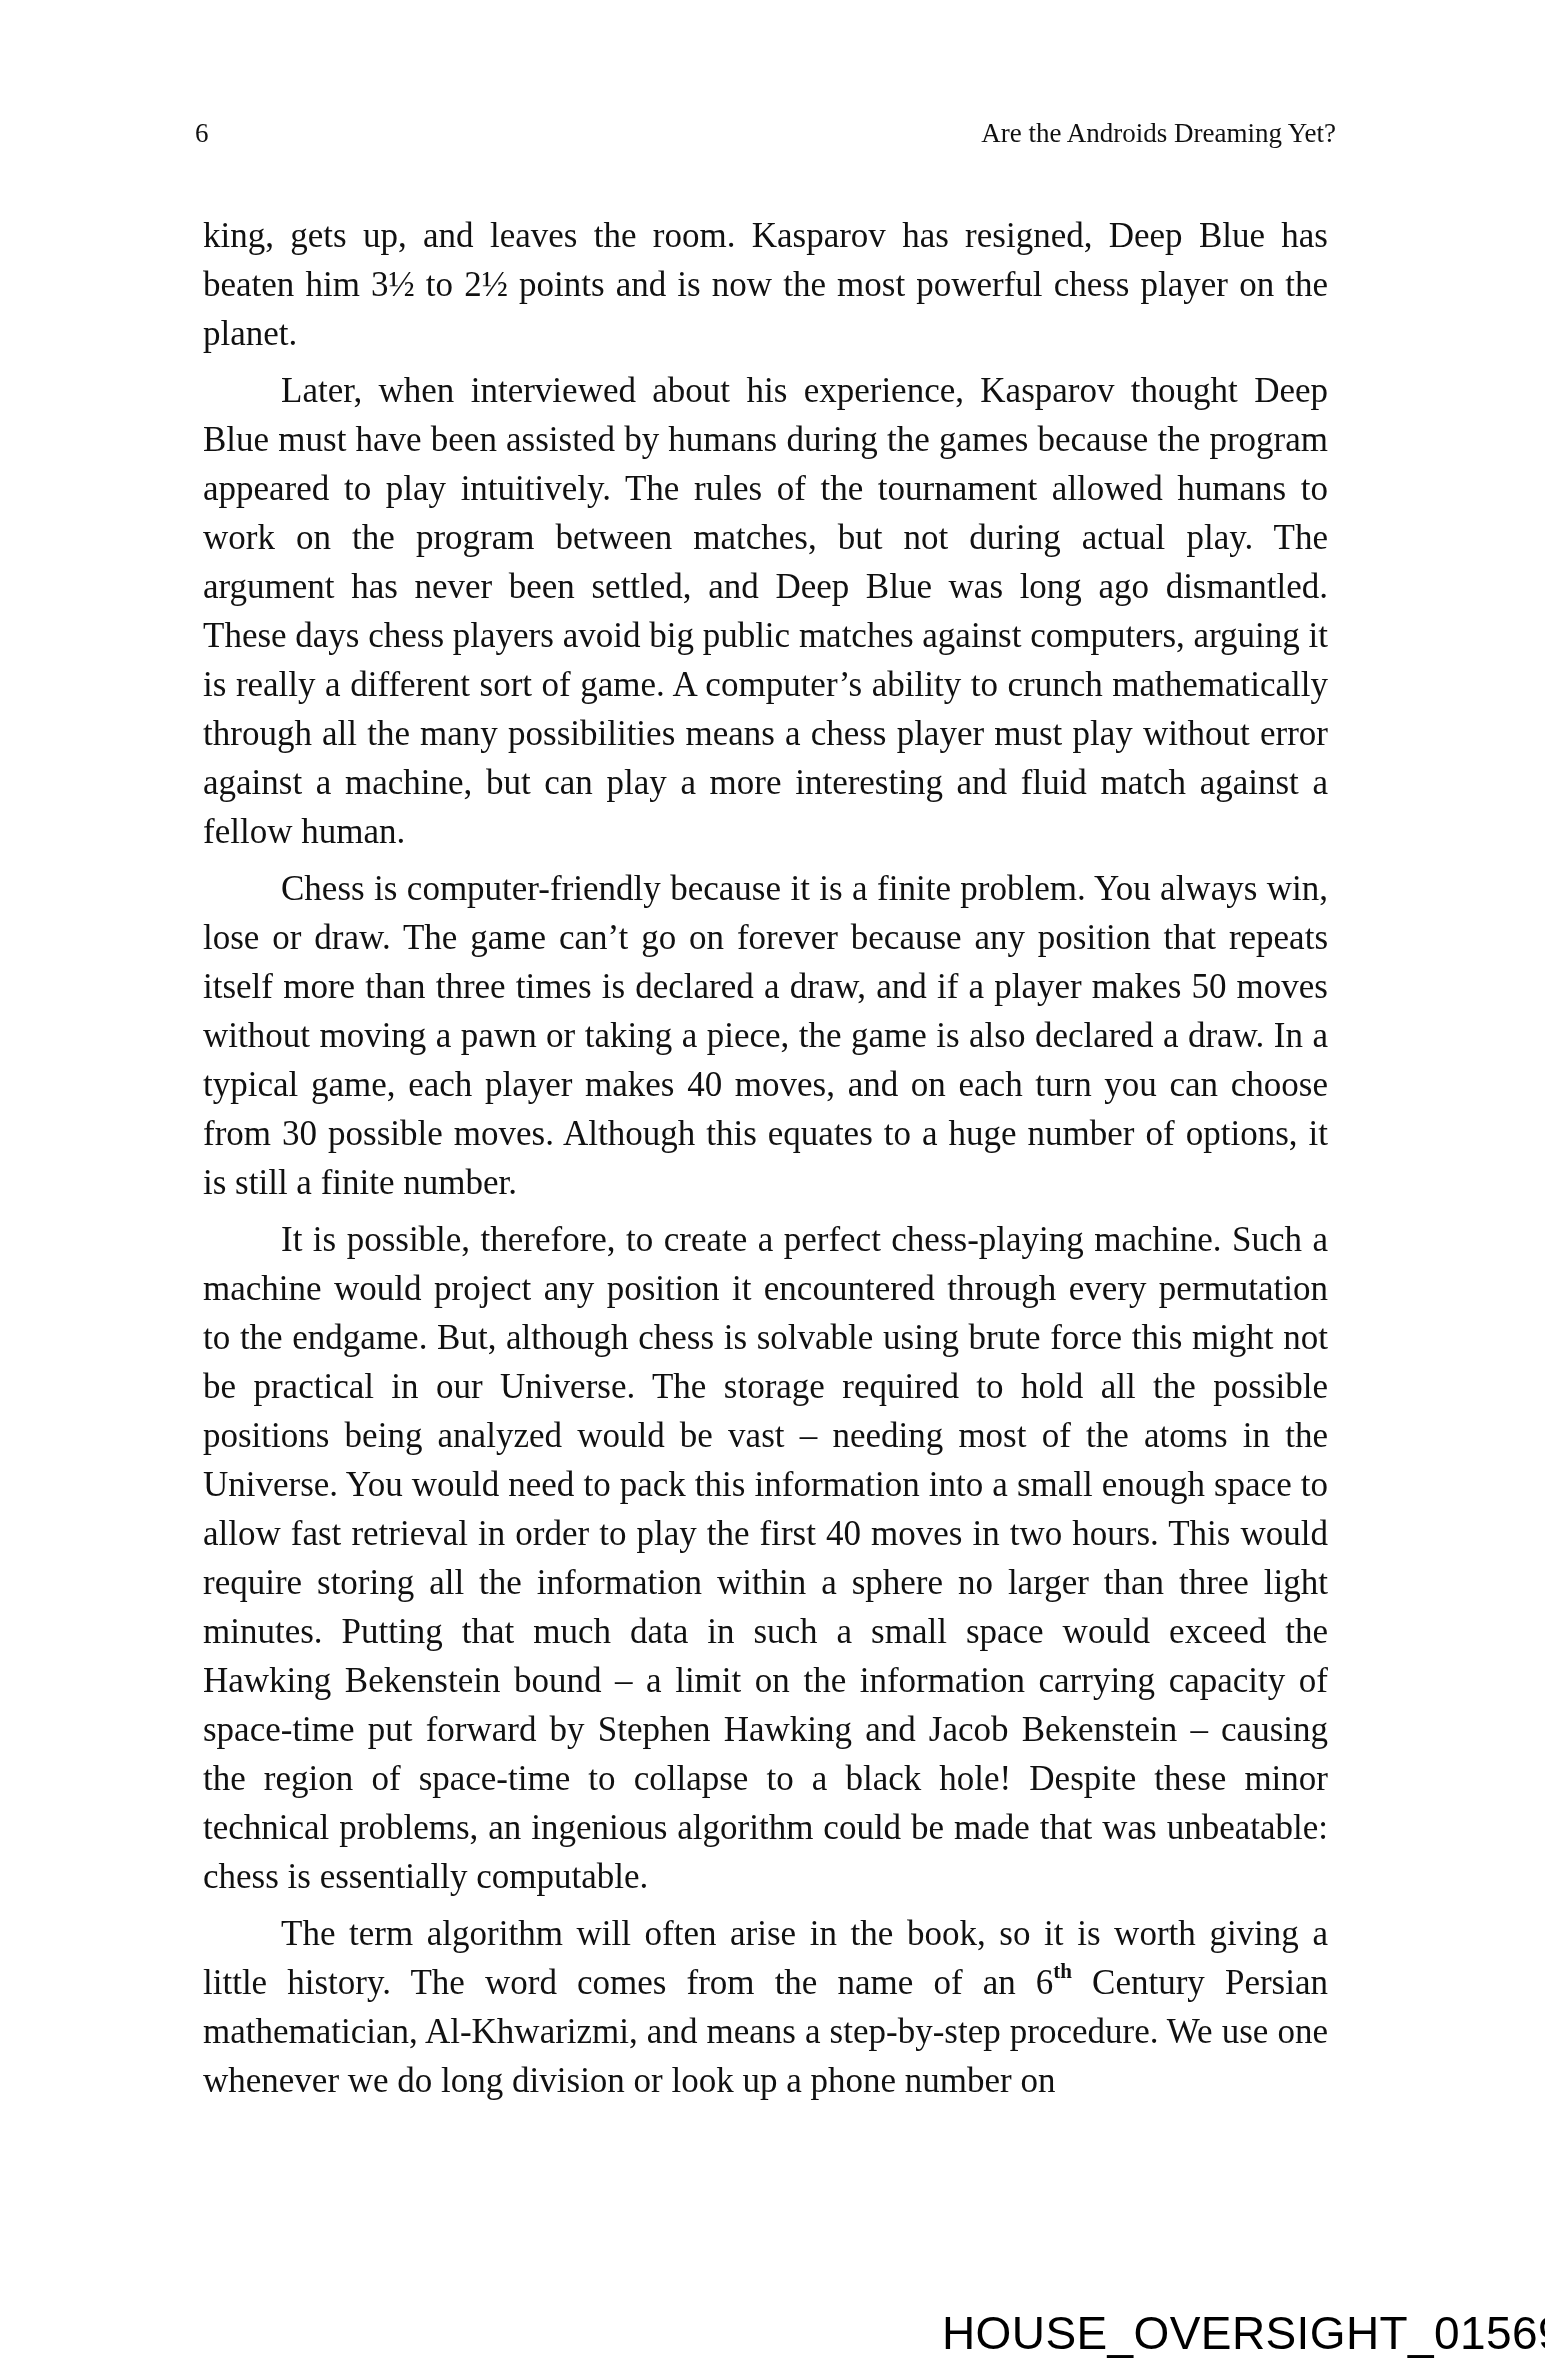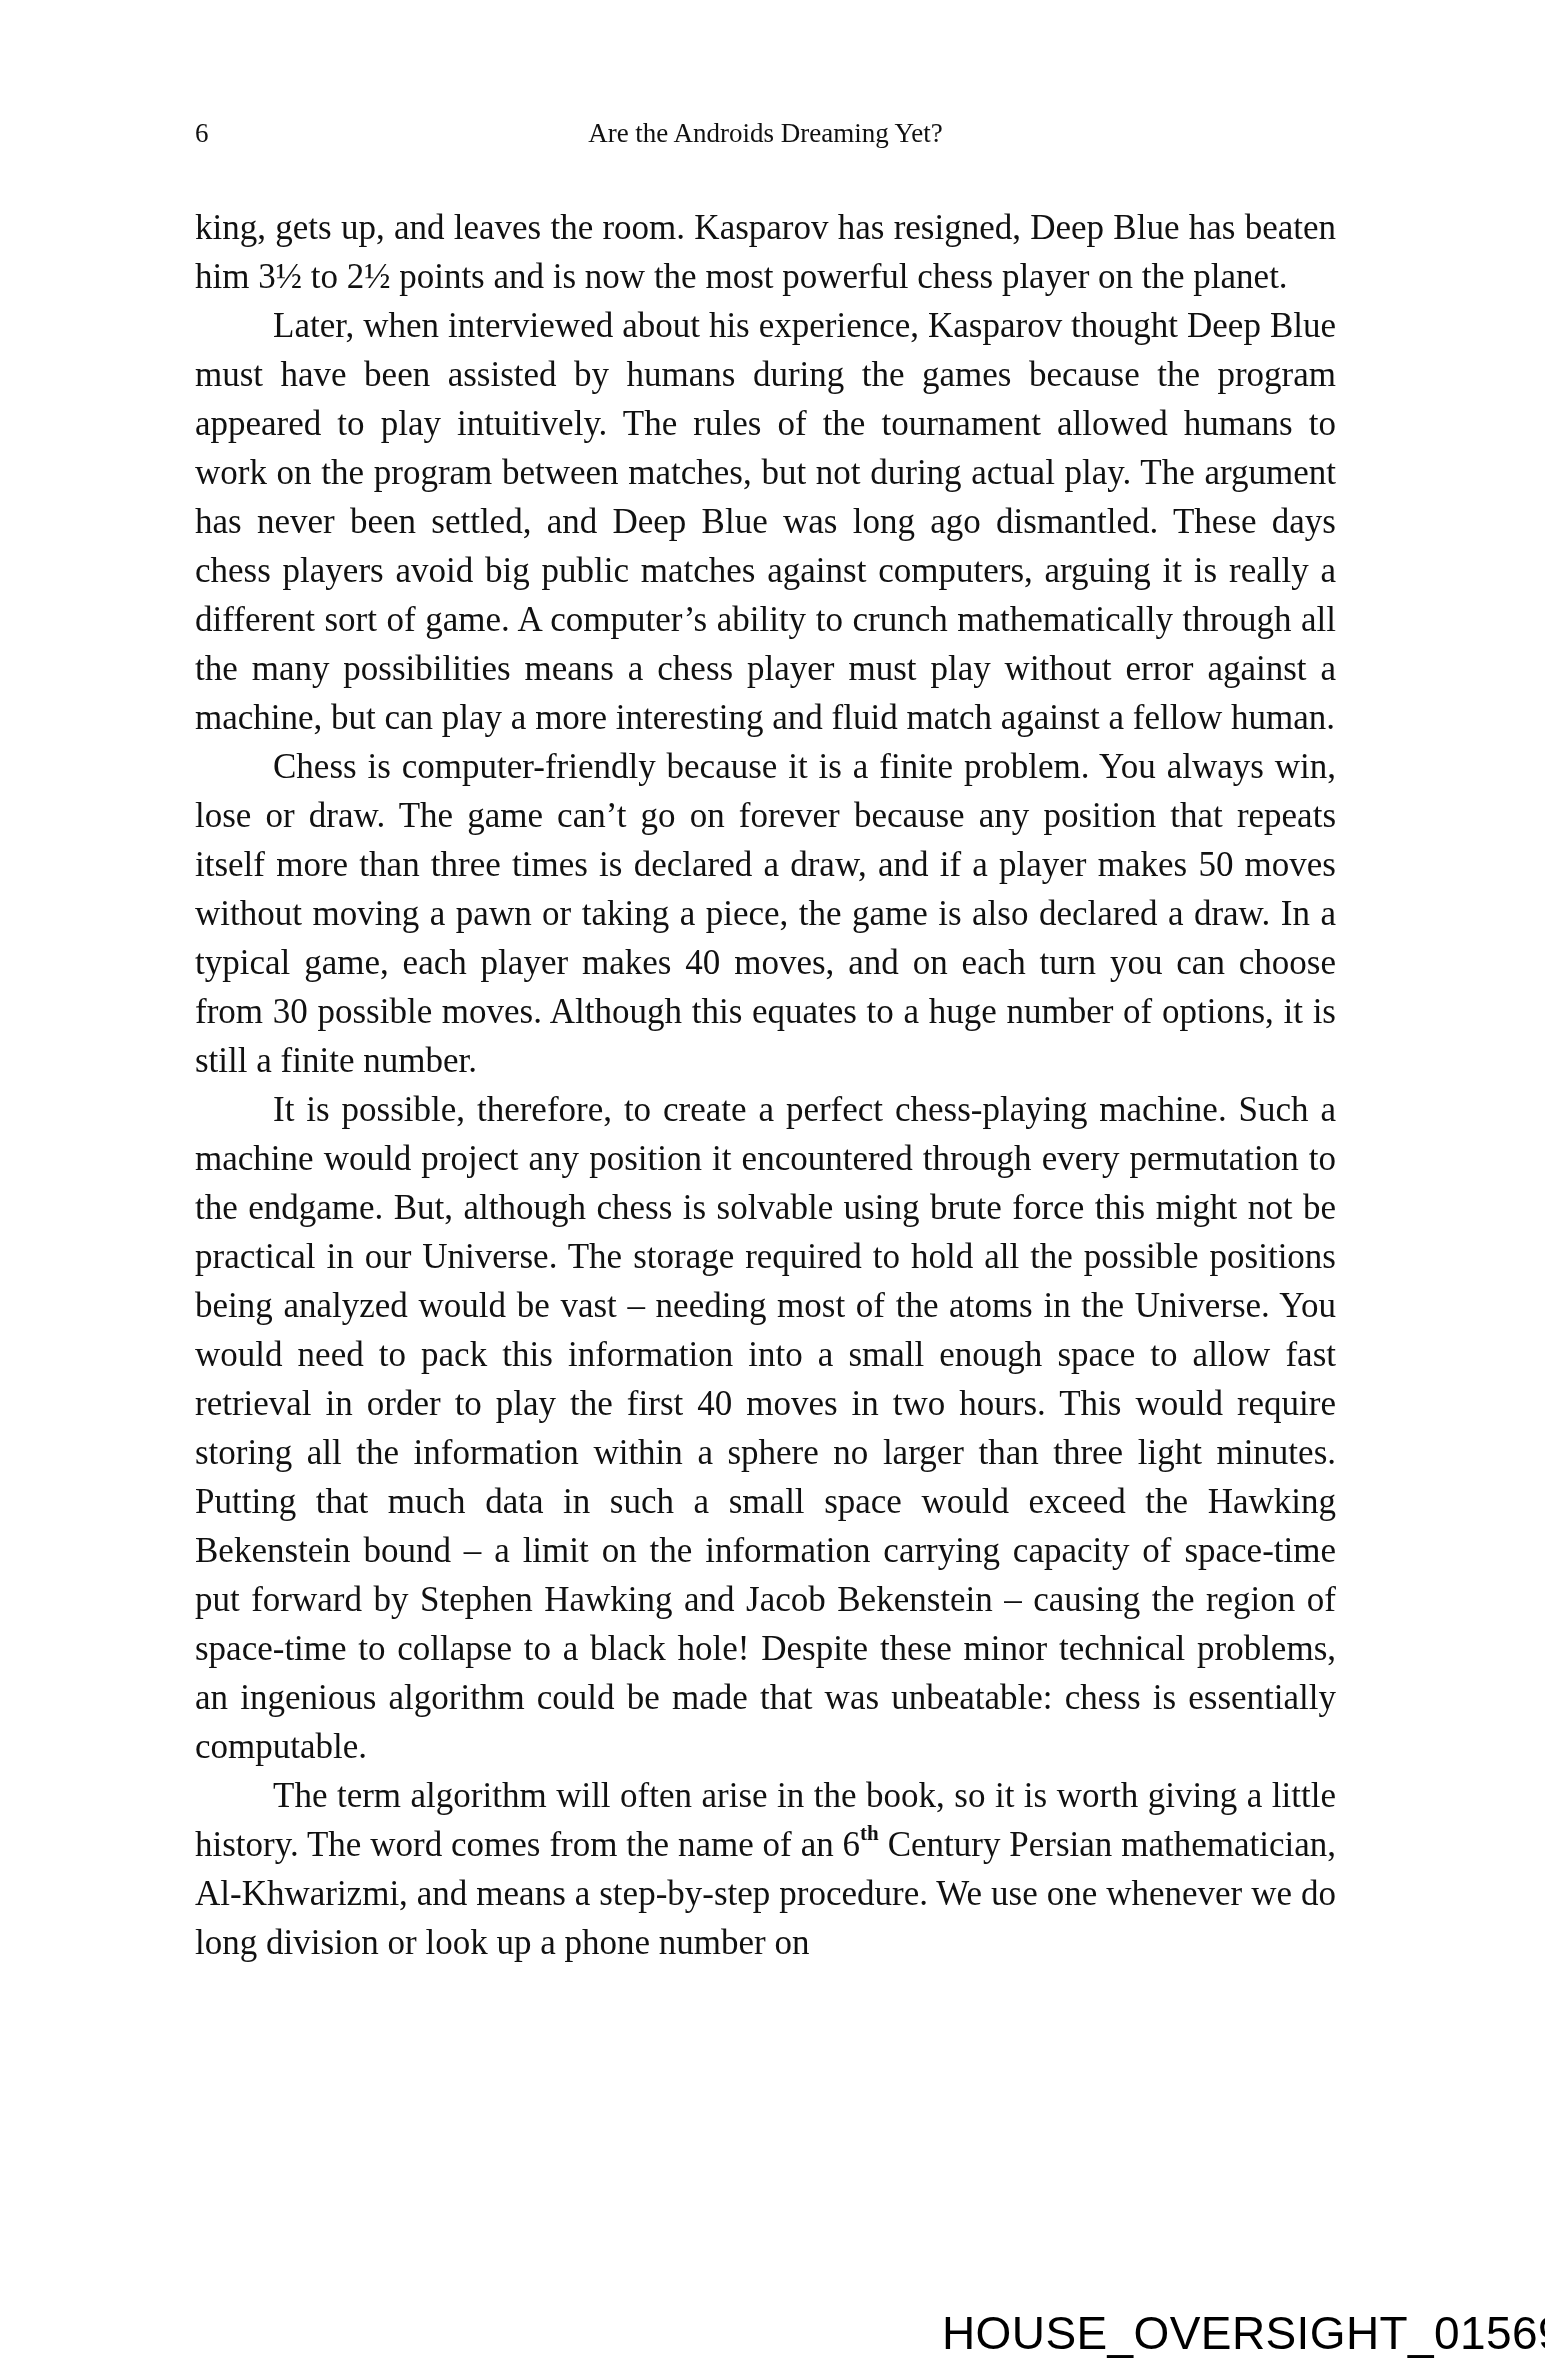--- a/index.html
+++ b/index.html
@@ -2,27 +2,27 @@
 <html style="font-size:13.7px"><head>
 <meta charset="utf-8">
 <style>
   html, body { margin: 0; padding: 0; background: #ffffff; }
   body { width: 1545px; height: 2377px; position: relative; overflow: hidden; color: #111; }
   .running-head {
     position: absolute; top: 118px; left: 195px; width: 1141px; height: 39px;
     font-family: "Liberation Serif", serif; font-size: 27px;
   }
   .page-number { position: absolute; left: 0; top: 0; }
-  .book-title { position: absolute; left: 0; right: 0; top: 0; text-align: center; }
+  .book-title { position: absolute; left: 0; right: 0; top: 0; text-align: right; }
   .body-text {
     position: absolute; top: 203px; left: 195px; width: 1141px;
     font-family: "Liberation Serif", serif; font-size: 35px; line-height: 49px;
     text-align: justify; hyphens: none;
   }
-  .body-text p { margin: 0; }
+  .body-text p { margin: 8px; }
   .body-text p.indent { text-indent: 78px; }
   .body-text sup { font-size: 0.6em; line-height: 0; vertical-align: 0.75em; font-weight: bold; }
   .bates {
     position: absolute; left: 942px; top: 2306px;
     font-family: "Liberation Sans", sans-serif; font-size: 46px; letter-spacing: 0.4px; color: #000;
   }
 </style>
 </head>
 <body>
 

